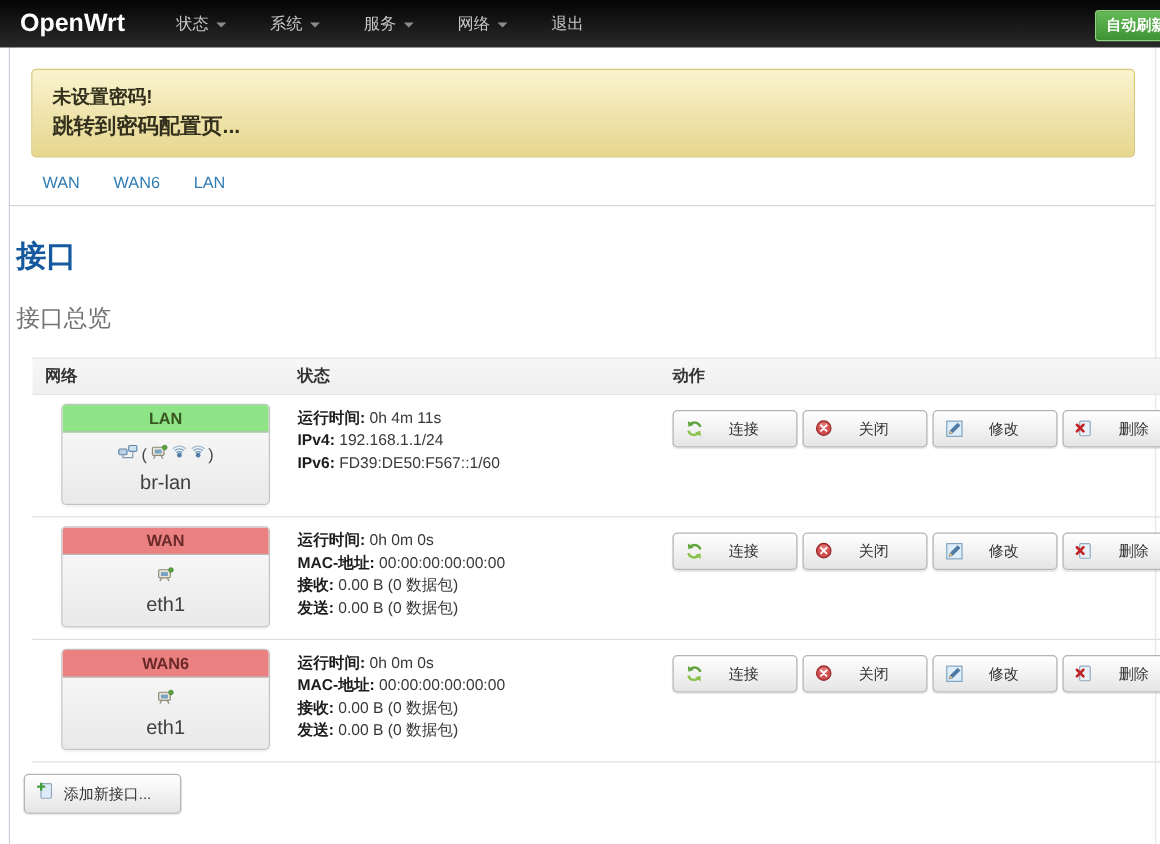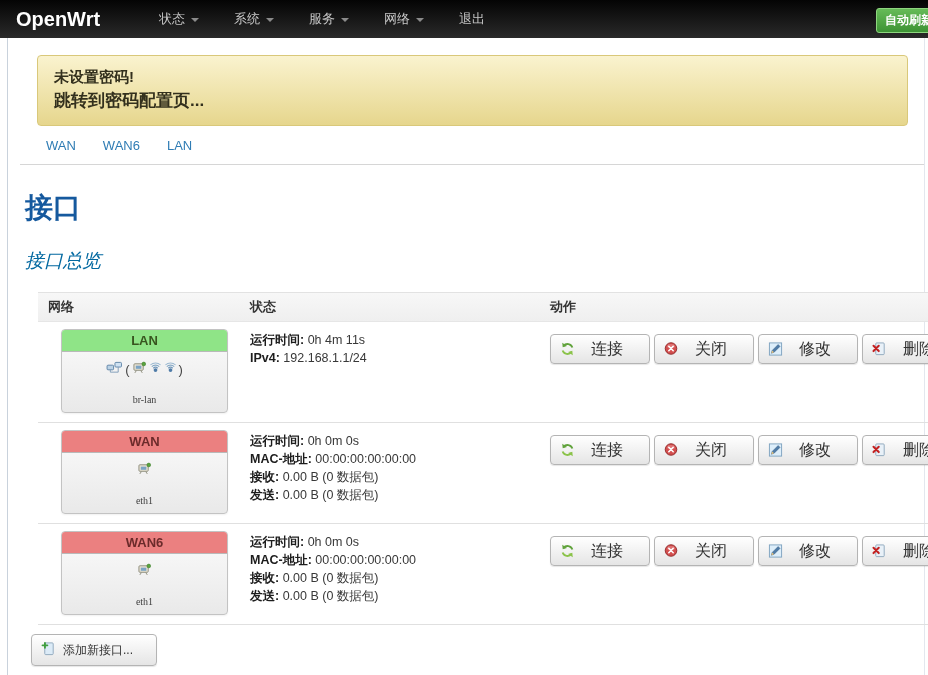--- a/index.html
+++ b/index.html
@@ -2,50 +2,50 @@
 <html><head>
 <meta charset="utf-8">
 <style>
   * { margin:0; padding:0; box-sizing:border-box; }
   html,body { width:928px; height:675px; overflow:hidden; background:#fff;
     font-family:"Liberation Sans","DejaVu Sans",sans-serif; }
 
   
   .navbar { position:relative; height:38px; background:linear-gradient(#040404,#2a2a2a);
     display:flex; align-items:center; padding:0 16px; z-index:5; }
-  .brand { color:#fff; font-size:20px; font-weight:bold; margin-right:52px; }
+  .brand { color:#fff; font-size:20px; font-weight:bold; margin-right:34px; }
   .nav-menu { display:flex; list-style:none; align-items:center; }
   .nav-item { color:#c6c6c6; font-size:13px; margin-right:21px; padding:6px 7px;
     display:flex; align-items:center; gap:6px; cursor:pointer; white-space:nowrap; }
   .caret { width:0; height:0; border-top:4px solid #8b8b8b;
     border-left:4px solid transparent; border-right:4px solid transparent; margin-top:2px; }
   .autorefresh { position:absolute; left:876px; top:8px; white-space:nowrap;
     background:linear-gradient(#66bb58,#3d9334); border:1px solid #8ed67f; border-radius:3px;
     color:#fff; font-size:12px; font-weight:bold; padding:3px 8px; cursor:pointer; }
 
   
   .container { position:absolute; top:38px; left:7px; width:918px; height:637px;
-    border-left:1px solid #c9d2dc; border-right:1px solid #e3e7ee; background:#fff;padding-left:12px; }
+    border-left:1px solid #c9d2dc; border-right:1px solid #e3e7ee; background:#fff; }
 
   
   .warning { margin:17px 16px 0 17px; padding:12px 16px 13px;
     background:linear-gradient(#faf3cf,#e6d68d); border:1px solid #d9c87a; border-radius:4px; }
   .warning-title { font-size:15px; font-weight:bold; color:#33301d; }
   .warning-msg { margin-top:9px; font-size:12px; color:#45412c; }
   .warning-link { margin-top:2px; font-size:17px; font-weight:bold; color:#33301d;
     cursor:pointer; display:inline-block; }
 
   
   .tabbar { margin-top:12px; padding:0 0 11px 26px; border-bottom:1px solid #d6d6d6;
     display:flex; gap:27px; list-style:none; }
   .tab { color:#2f7cb4; font-size:13px; cursor:pointer; }
 
   
-  .page-title { margin:24px 0 0 5px; font-size:28px; font-weight:bold; color:#15599e; }
-  .page-subtitle { margin:21px 0 0 5px; font-size:19px; color:#0369a1;font-style:italic; }
+  .page-title { margin:24px 0 0 5px; font-size:24px; font-weight:bold; color:#15599e; }
+  .page-subtitle { margin:21px 0 0 5px; font-size:19px; color:#737373; }
 
   
   .iftable { margin:18px 0 0 18px; width:940px; }
   .thead { display:flex; align-items:center; height:30px;
     background:linear-gradient(#f7f7f7,#efefef);
     border-top:1px solid #e2e2e2; border-bottom:1px solid #e6e6e6;
     font-size:13px; font-weight:bold; color:#333; }
   .col-net { width:212px; padding-left:10px; flex:0 0 auto; }
   .col-status { width:300px; flex:0 0 auto; }
   .col-actions { flex:1; }
@@ -56,35 +56,35 @@
     overflow:hidden; background:linear-gradient(#fbfbfb,#e9e9e9);
     box-shadow:0 1px 2px rgba(0,0,0,.06); align-self:flex-start; }
   .ifcard-head { text-align:center; font-size:13px; font-weight:bold; padding:3px 0;
     border-bottom:1px solid #b9b9b9; }
   .ifcard-head.lan { background:#8fe487; color:#38551f; }
   .ifcard-head.wan { background:#eb8080; color:#6b2a2a; }
   .ifcard-body { text-align:center; padding:8px 4px 7px; }
   .ifcard-icons { display:flex; justify-content:center; align-items:center; gap:2px;
     height:18px; font-size:13px; color:#444; }
   .paren { color:#444; font-size:13px; }
-  .ifcard-dev { margin-top:16px; font-size:10px; color:#3f3f3f;font-family:Liberation Serif, serif; }
+  .ifcard-dev { margin-top:6px; font-size:16px; color:#3f3f3f; }
 
   
   .statuscell { padding-top:2px; }
   .sline { font-size:12.5px; color:#383838; line-height:18px; white-space:nowrap; }
   .sline b { color:#1d1d1d; }
 
   
   .actcell { display:flex; gap:4px; align-items:flex-start; padding-top:5px; }
   .abtn { position:relative; width:100px; height:30px; flex:0 0 auto; cursor:pointer;
     background:linear-gradient(#ffffff,#e5e5e5); border:1px solid #b4b4b4; border-radius:4px;
     box-shadow:0 1px 1px rgba(0,0,0,.1); display:flex; align-items:center; }
   .abtn .ic { position:absolute; left:9px; top:50%; transform:translateY(-50%);
     width:15px; height:15px; display:inline-flex; }
-  .abtn .lbl { flex:1; text-align:center; padding-left:14px; font-size:16px; color:#333; }
+  .abtn .lbl { flex:1; text-align:center; padding-left:14px; font-size:12px; color:#333; }
 
   
   .addbtn { margin:9px 0 0 11px; width:126px; height:32px; cursor:pointer;
     background:linear-gradient(#ffffff,#e5e5e5); border:1px solid #b4b4b4; border-radius:4px;
     box-shadow:0 1px 1px rgba(0,0,0,.1); display:flex; align-items:center; gap:7px;
     padding-left:9px; }
   .addbtn .lbl { font-size:12px; color:#333; white-space:nowrap; }
 </style>
 </head>
 <body>
@@ -170,20 +170,21 @@
                     </svg></span>
                   <span class="paren">)</span>
                 </div>
                 <div class="ifcard-dev">br-lan</div>
               </div>
             </div>
           </div>
           <div class="col-status statuscell">
             <div class="sline"><b>运行时间:</b> 0h 4m 11s</div>
             <div class="sline"><b>IPv4:</b> 192.168.1.1/24</div>
+            <div class="sline"><b>IPv6:</b> FD39:DE50:F567::1/60</div>
           </div>
           <div class="col-actions actcell">
             <div class="abtn">
               <span class="ic">
                 <svg viewBox="0 0 16 16" width="15" height="15">
                   <path d="M13.2 6.4A5.4 5.4 0 0 0 3.8 4.8" fill="none" stroke="#61a33c" stroke-width="2"></path>
                   <path d="M2.4 1.4l.5 4.8 4.5-1.3z" fill="#61a33c"></path>
                   <path d="M2.8 9.6a5.4 5.4 0 0 0 9.4 1.6" fill="none" stroke="#8bc34a" stroke-width="2"></path>
                   <path d="M13.6 14.6l-.5-4.8-4.5 1.3z" fill="#8bc34a"></path>
                 </svg>

